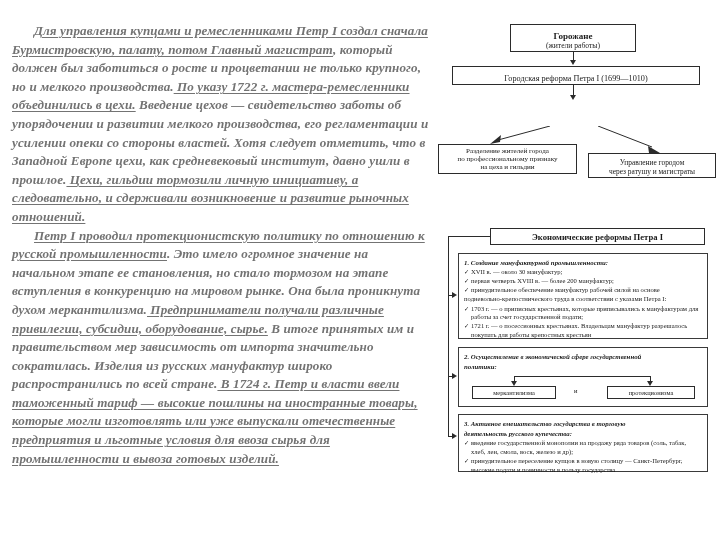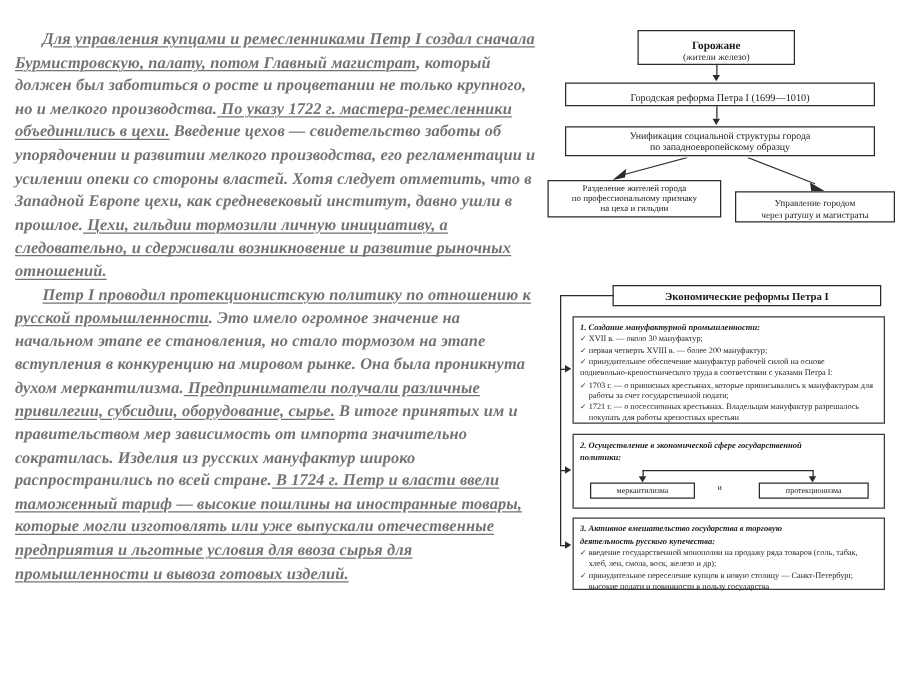--- a/index.html
+++ b/index.html
@@ -186,35 +186,31 @@
   </p>
   <p class="para first-indent">
     <span class="u">Петр I проводил протекционистскую политику по отношению к русской промышленности</span><span>. Это имело огромное значение на начальном этапе ее становления, но стало тормозом на этапе вступления в конкуренцию на мировом рынке. Она была проникнута духом меркантилизма.</span><span class="u"> Предприниматели получали различные привилегии, субсидии, оборудование, сырье.</span><span> В итоге принятых им и правительством мер зависимость от импорта значительно сократилась. Изделия из русских мануфактур широко распространились по всей стране.</span><span class="u"> В 1724 г. Петр и власти ввели таможенный тариф — высокие пошлины на иностранные товары, которые могли изготовлять или уже выпускали отечественные предприятия и льготные условия для ввоза сырья для промышленности и вывоза готовых изделий.</span>
   </p>
 </div>
 
 <div id="diagram-city">
 
   <div class="dbox" id="box-townspeople">
     <div class="t1">Горожане</div>
-    <div class="t2">(жители железо)</div>
+    <div class="t2">(жители работы)</div>
   </div>
 
   <div class="line-v" style="left:135px; top:30px; height:9px;"></div>
   <div class="arrow-d" style="left:131.5px; top:38px;"></div>
 
   <div class="dbox" id="box-city-reform">Городская реформа Петра I (1699—1010)</div>
 
   <div class="line-v" style="left:135px; top:63px; height:10px;"></div>
   <div class="arrow-d" style="left:131.5px; top:73px;"></div>
 
-  <div class="dbox" id="box-unification">
-    <div>Унификация социальной структуры города</div>
-    <div>по западноевропейскому образцу</div>
-  </div>
 
   <div style="position:absolute; left:52px; top:104px; width:60px; height:18px;">
     <svg width="60" height="18" viewBox="0 0 60 18">
       <line x1="60" y1="0" x2="8" y2="14" stroke="#2b2b2b" stroke-width="1"></line>
       <polygon points="0,18 11,9 10,16" fill="#2b2b2b"></polygon>
     </svg>
   </div>
   <div style="position:absolute; left:160px; top:104px; width:62px; height:27px;">
     <svg width="62" height="27" viewBox="0 0 62 27">
       <line x1="0" y1="0" x2="54" y2="21" stroke="#2b2b2b" stroke-width="1"></line>

